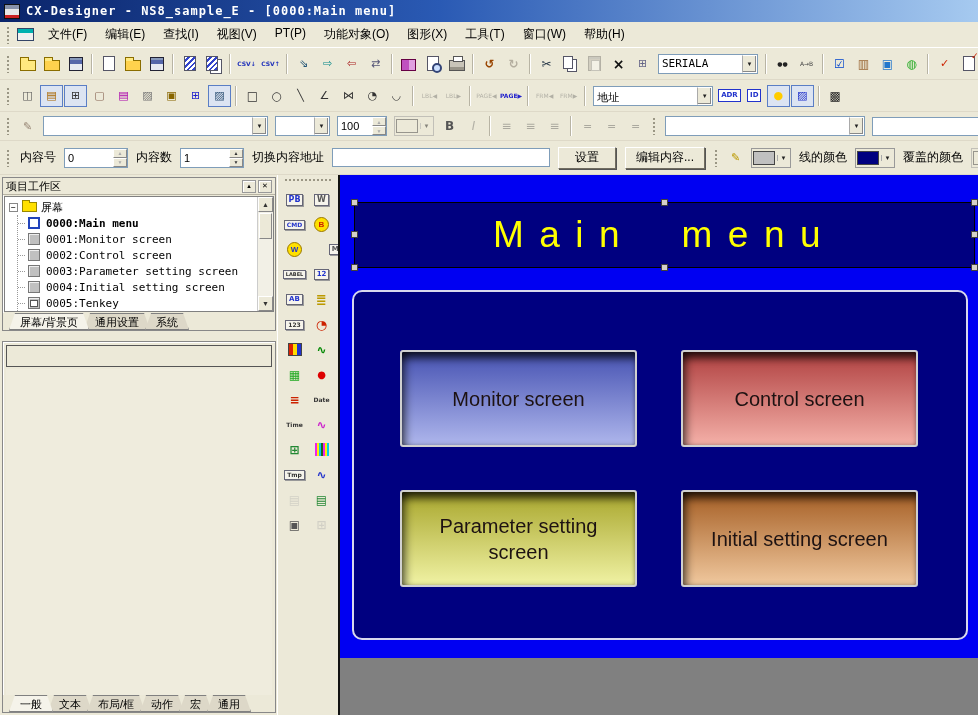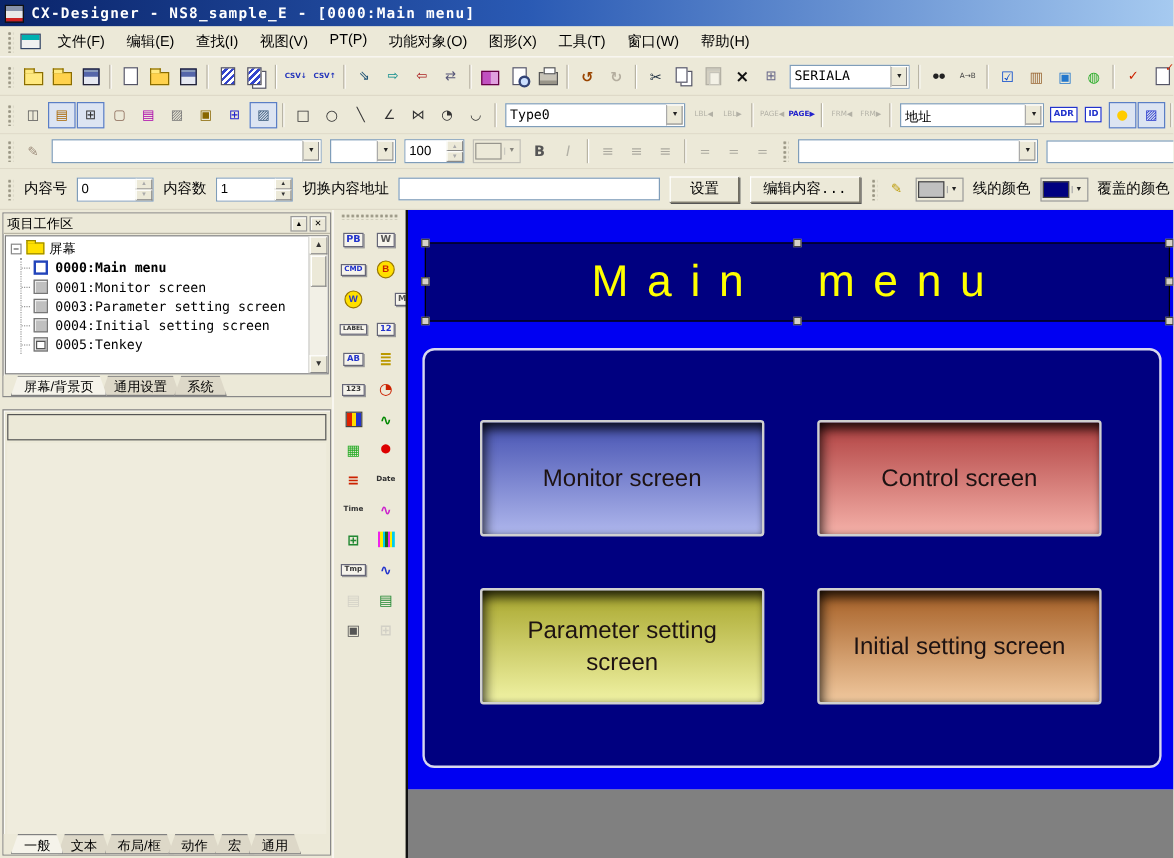--- a/index.html
+++ b/index.html
@@ -43,21 +43,21 @@
   
   .combo{display:inline-flex;height:20px;border:1px solid #7f9db9;background:#fff;align-items:center;margin:0 3px;flex:none}
   .cval{flex:1;padding:0 3px;font-size:11px;font-family:"DejaVu Sans Mono","Liberation Mono",monospace;overflow:hidden}
   .carr{width:15px;align-self:stretch;background:#ece9d8;border:1px solid #fff;border-left:1px solid #aaa;box-shadow:inset -1px -1px 0 #888;display:flex;align-items:center;justify-content:center;font-size:6px;color:#222}
   .tfield{height:19px;border:1px solid #7f9db9;font-size:11px;padding:0 3px;background:#fff;margin:0 3px;flex:none;font-family:inherit}
   .spin{display:inline-flex;height:20px;border:1px solid #7f9db9;background:#fff;margin:0 3px;flex:none}
   .spininp{border:none;outline:none;font-size:11px;padding:0 3px;background:#fff;font-family:inherit}
   .spincol{width:14px;display:flex;flex-direction:column}
   .sb{flex:1;background:#ece9d8;border:1px solid #fff;border-right-color:#888;border-bottom-color:#888;font-size:5px;display:flex;align-items:center;justify-content:center;color:#333}
   .spincol.disabled .sb{color:#aaa}
-  .pushbtn{height:22px;background:#ece9d8;border:1px solid;border-color:#fff #706c60 #706c60 #fff;box-shadow:1px 1px 0 #555;font-size:12px;margin:12px 4px;padding:0 10px;font-family:Liberation Mono, monospace;flex:none}
+  .pushbtn{height:22px;background:#ece9d8;border:1px solid;border-color:#fff #706c60 #706c60 #fff;box-shadow:1px 1px 0 #555;font-size:12px;margin:12px 4px;padding:0 10px;font-family:Liberation Sans, sans-serif;flex:none}
   .swatch{display:inline-flex;height:20px;align-items:center;border:1px solid #999;background:#ece9d8;margin:0 3px;padding:1px;flex:none}
   .swatch.disabled{opacity:.5}
   .swc{width:22px;height:14px;border:1px solid #444;display:inline-block}
   .swarr{width:12px;text-align:center;font-size:6px;border-left:1px solid #aaa;margin-left:2px;color:#222}
   .tlabel{padding:0 4px;white-space:nowrap}
   
   .workarea{display:flex;height:540px;align-items:stretch}
   .leftcol{width:277px;display:flex;flex-direction:column;padding:2px 1px 2px 2px;gap:10px;flex:none}
   .panel{border:1px solid #888;background:#ece9d8;display:flex;flex-direction:column;box-shadow:inset 1px 1px 0 #fff}
   .workspace{height:154px;flex:none}
@@ -299,24 +299,20 @@
     <span class="tbtn">
       <span class="tglyph" style="font-size: 11px; color: rgb(51, 51, 51);">⋈</span>
     </span>
     <span class="tbtn">
       <span class="tglyph" style="font-size: 11px; color: rgb(51, 51, 51);">◔</span>
     </span>
     <span class="tbtn">
       <span class="tglyph" style="font-size: 11px; color: rgb(51, 51, 51);">◡</span>
     </span>
     <span class="tsep"></span>
-    <span class="combo" style="width: 150px;">
-      <span class="cval">Type0</span>
-      <span class="carr">▼</span>
-    </span>
     <span class="tbtn disabled">
       <span class="tglyph" style="font-size: 6px; color: rgb(85, 85, 85);">LBL◀</span>
     </span>
     <span class="tbtn disabled">
       <span class="tglyph" style="font-size: 6px; color: rgb(85, 85, 85);">LBL▶</span>
     </span>
     <span class="tsep"></span>
     <span class="tbtn disabled">
       <span class="tglyph" style="font-size: 6px; color: rgb(85, 85, 85);">PAGE◀</span>
     </span>
@@ -472,20 +468,25 @@
           <div class="tchildren">
               <div class="trow">
                 <span class="tstub"></span>
                 <span class="ti ti-screen-active"></span>
                 <span class="tlbl bold">0000:Main menu</span>
               </div>
               <div class="trow">
                 <span class="tstub"></span>
                 <span class="ti ti-screen"></span>
                 <span class="tlbl">0001:Monitor screen</span>
+              </div>
+              <div class="trow">
+                <span class="tstub"></span>
+                <span class="ti ti-screen"></span>
+                <span class="tlbl">0002:Control screen</span>
               </div>
               <div class="trow">
                 <span class="tstub"></span>
                 <span class="ti ti-screen"></span>
                 <span class="tlbl">0003:Parameter setting screen</span>
               </div>
               <div class="trow">
                 <span class="tstub"></span>
                 <span class="ti ti-screen"></span>
                 <span class="tlbl">0004:Initial setting screen</span>

